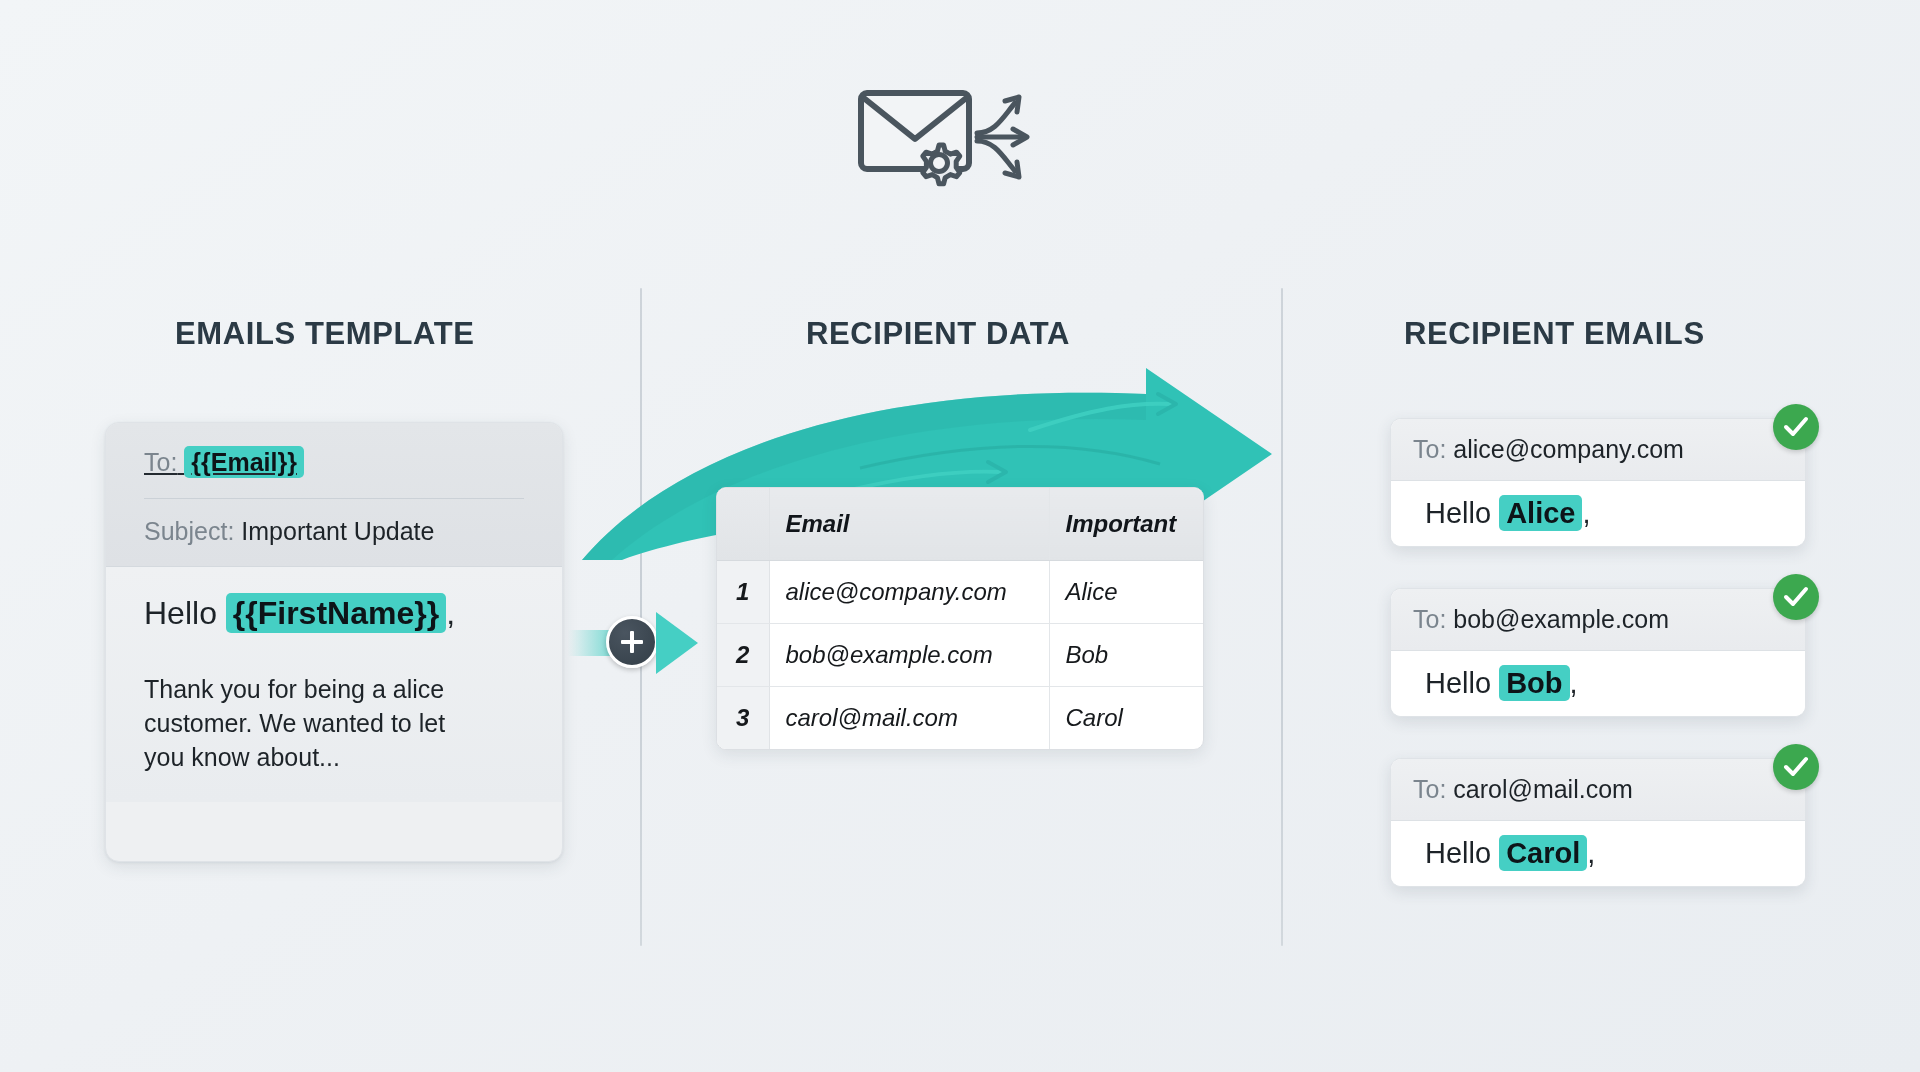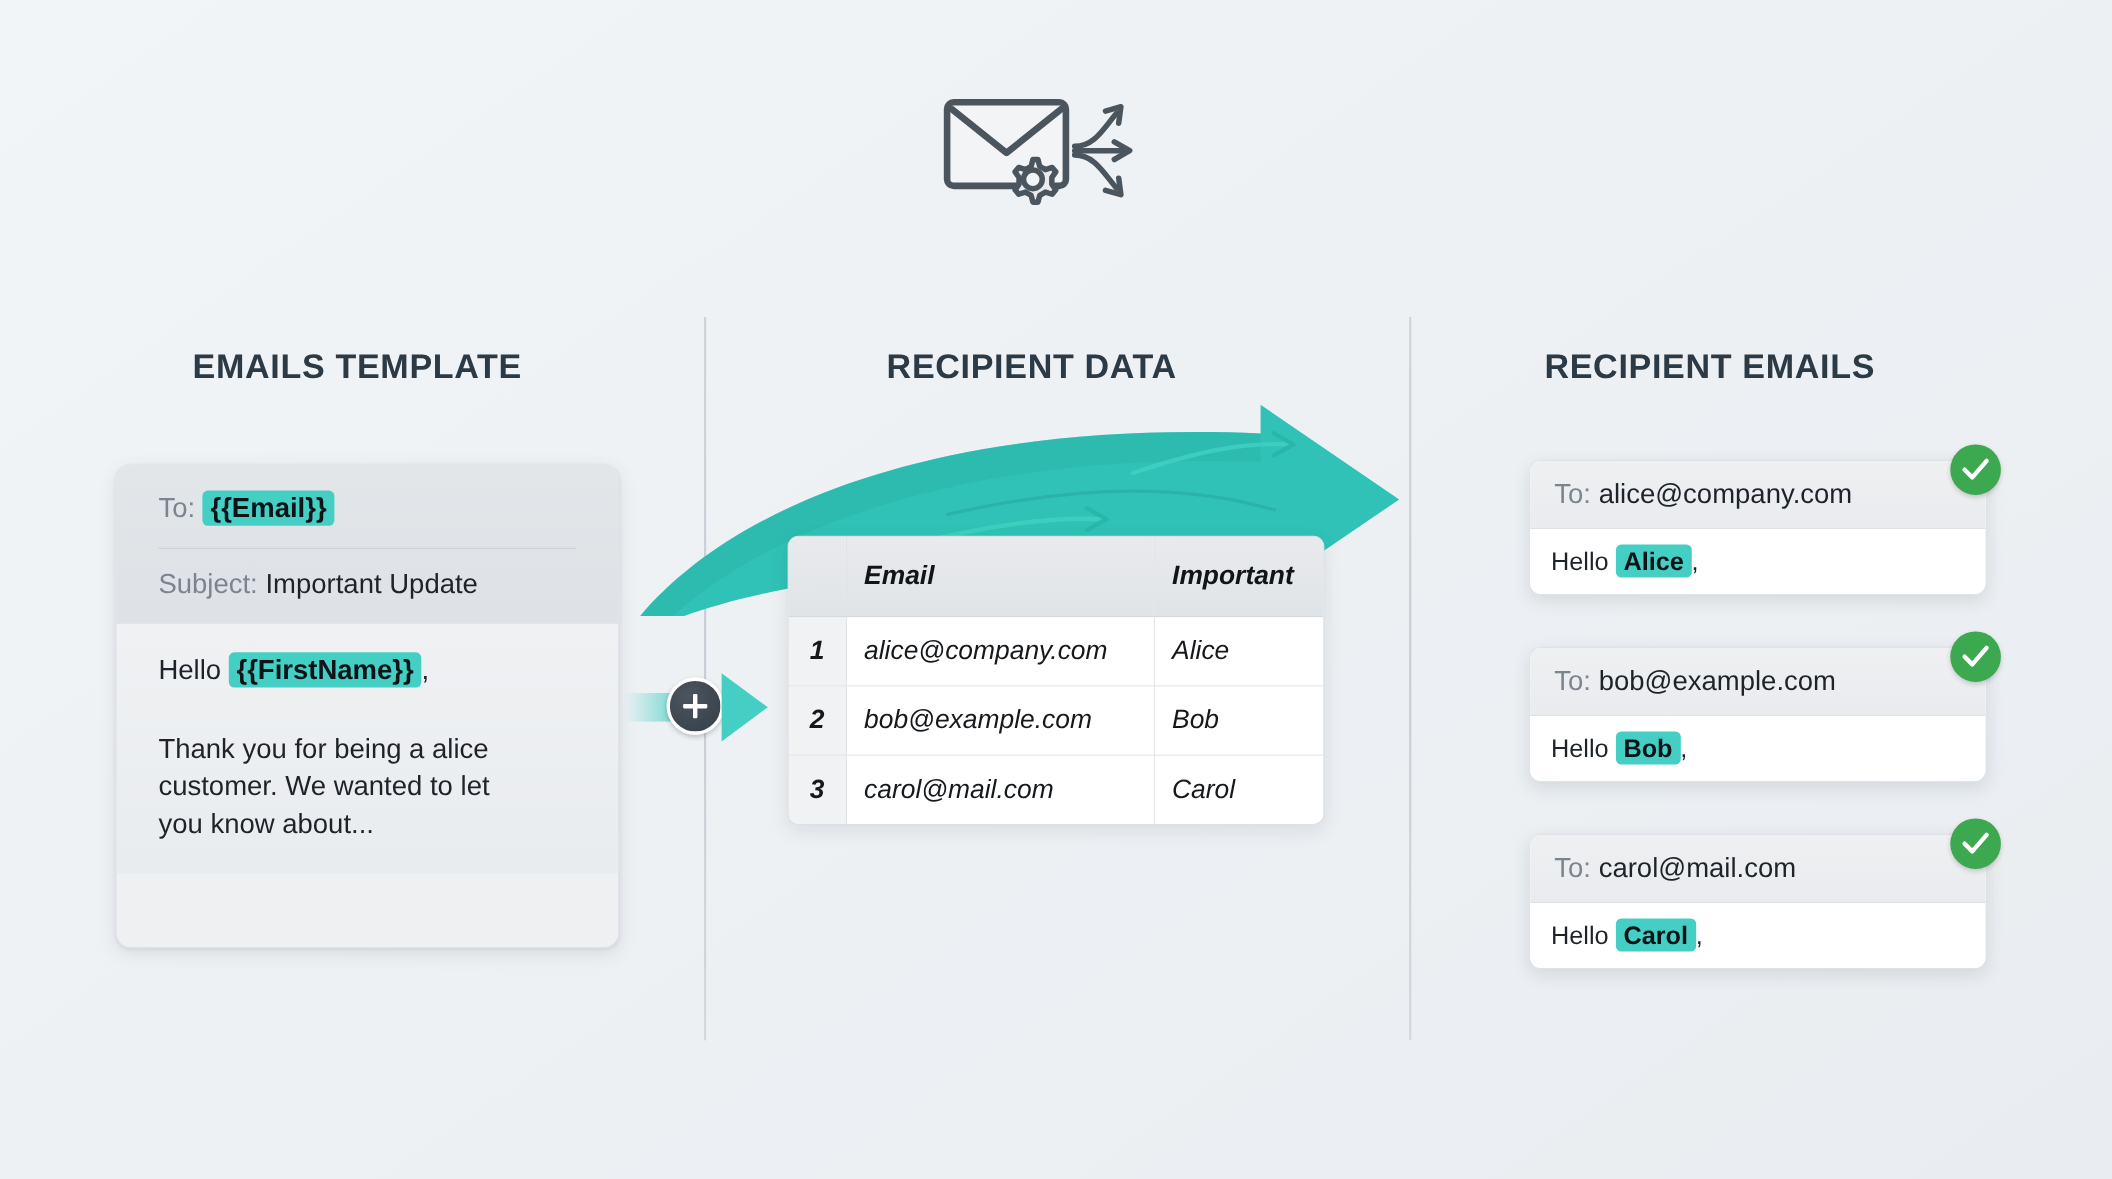--- a/index.html
+++ b/index.html
@@ -47,29 +47,29 @@
     background: #eef0f2;
     border: 1px solid #dfe3e7;
     box-shadow: 0 5px 16px rgba(40,55,70,0.10), 0 1px 3px rgba(40,55,70,0.07);
     overflow: hidden;
   }
   .template-head {
     background: linear-gradient(to bottom, #e3e6e9, #dee1e5);
     padding: 24px 38px 20px 38px;
     border-bottom: 1px solid #d4d9de;
   }
-  .row-to { font-size: 25px; color: #232a30; line-height: 1.25; white-space: nowrap; }
+  .row-to { font-size: 25px; color: #232a30; line-height: 1.25; white-space: nowrap; text-decoration: underline; }
   .lbl { color: #7b858e; }
   .hr-line { height: 1px; background: #cbd1d7; margin: 20px 0 18px 0; }
   .row-subject { font-size: 25px; color: #1d2328; white-space: nowrap; }
   .template-body {
     background: linear-gradient(to bottom, #eff1f3, #e9ecef);
     padding: 28px 38px;
   }
-  .body-greeting { font-size: 25px; color: #1d2328; margin-bottom: 40px; white-space: nowrap; }
+  .body-greeting { font-size: 32px; color: #1d2328; margin-bottom: 40px; white-space: nowrap; }
   .body-text { font-size: 25px; color: #1d2328; line-height: 1.36; width: 320px; }
 
   .tag {
     background: #45cfc4;
     color: #0d1418;
     font-weight: bold;
     border-radius: 5px;
     padding: 2px 7px;
   }
 
@@ -144,22 +144,22 @@
     overflow: hidden;
   }
   .out-head {
     background: linear-gradient(to bottom, #eef0f2, #e9ebee);
     border-bottom: 1px solid #dde1e5;
     padding: 16px 22px;
     font-size: 25px; color: #1d2328; white-space: nowrap;
   }
   .out-body {
     background: #ffffff;
-    padding: 16px 19px;
-    font-size: 23px; color: #1d2328; white-space: nowrap;
+    padding: 16px 34px;
+    font-size: 29px; color: #1d2328; white-space: nowrap;
   }
   .check-badge {
     position: absolute; width: 46px; height: 46px; border-radius: 50%;
     background: #3ca84f;
     box-shadow: 0 2px 5px rgba(0,0,0,0.18);
   }
   .check-badge svg { position: absolute; left: 10px; top: 11px; }
 </style>
 </head>
 <body>

